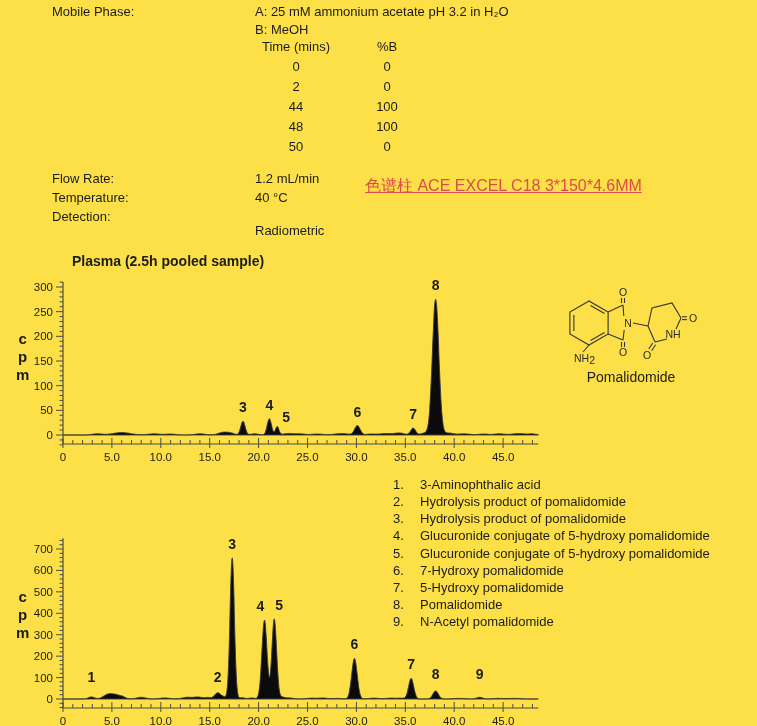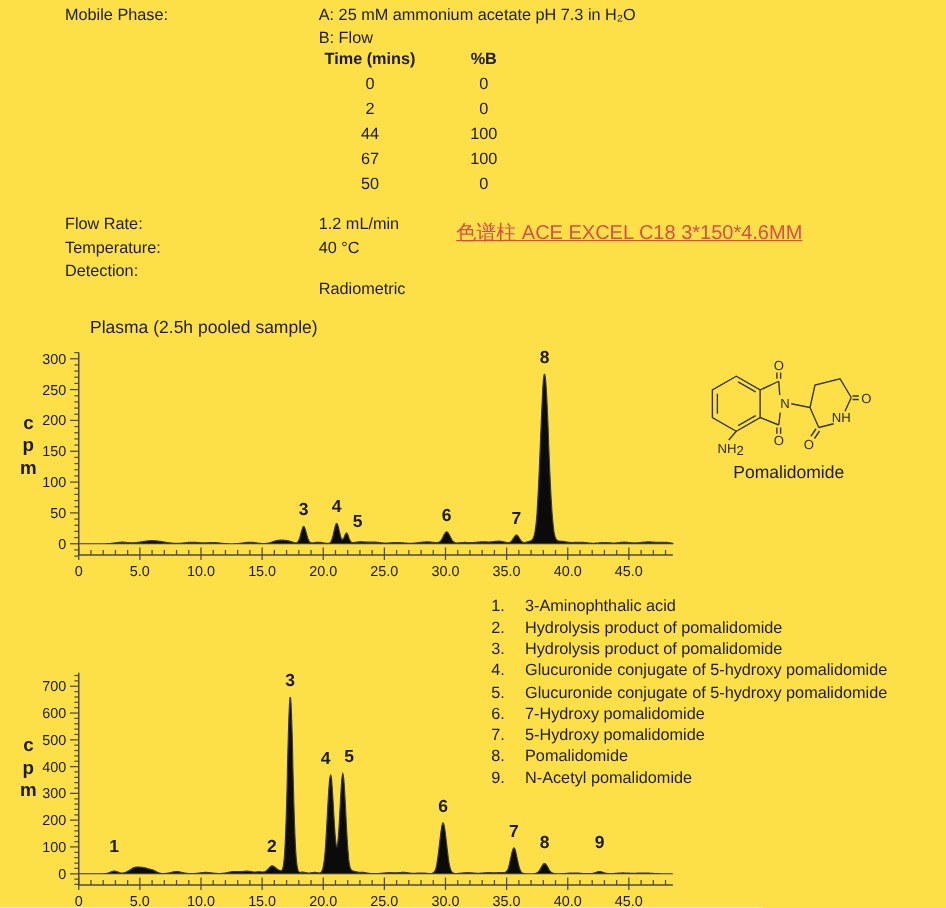--- a/index.html
+++ b/index.html
@@ -1,66 +1,66 @@
 <!DOCTYPE html>
 <html><head>
 <meta charset="utf-8">
 <style>
   html,body{margin:0;padding:0;background:#fff;}
   .page{position:relative;width:757px;height:726px;background:#fde047;overflow:hidden;
         font-family:"Liberation Sans","DejaVu Sans",sans-serif;color:#1c1c1c;}
   .abs{position:absolute;white-space:nowrap;}
   .t13{font-size:13px;line-height:16px;}
-  .bold{font-weight:bold;}
+  .bold{font-weight:normal;}
   .grad{position:absolute;left:246px;top:39px;font-size:13px;}
   .grad-row{display:flex;height:20px;align-items:flex-start;}
   .gcol1{width:100px;text-align:center;}
   .gcol2{width:82px;text-align:center;}
   .red-note{font-size:16px;letter-spacing:0px;text-decoration:underline;}
-  .chart-title{font-size:14px;font-weight:normal;}
+  .chart-title{font-size:14px;font-weight:bold;}
   .ylab{font-size:15px;font-weight:bold;line-height:18px;white-space:pre;text-align:center;}
   .struct-caption{font-size:14px;text-align:center;}
   .metlist{position:absolute;left:393px;top:477px;font-size:13px;}
   .met-item{display:flex;height:17.15px;align-items:flex-start;}
   .met-num{width:27px;}
   svg{position:absolute;overflow:visible;}
   svg text{font-family:"Liberation Sans","DejaVu Sans",sans-serif;fill:#1c1c1c;}
   svg text.tick{font-size:11.5px;}
   svg text.plabel{font-size:14px;font-weight:bold;}
   svg text.atom{font-size:10.5px;fill:#2a2a2a;}
 </style>
 </head>
 <body>
 
 <div class="page">
 
   <div class="abs t13" style="left:52px;top:4px">Mobile Phase:</div>
-  <div class="abs t13" style="left:255px;top:4px">A: 25 mM ammonium acetate pH 7.3 in H₂O</div>
-  <div class="abs t13" style="left:255px;top:22px">B: Flow</div>
+  <div class="abs t13" style="left:255px;top:4px">A: 25 mM ammonium acetate pH 3.2 in H₂O</div>
+  <div class="abs t13" style="left:255px;top:22px">B: MeOH</div>
 
   <div class="grad">
     <div class="grad-row bold">
       <span class="gcol1">Time (mins)</span>
       <span class="gcol2">%B</span>
     </div>
     <div id="gradient-rows">
         <div class="grad-row">
           <span class="gcol1">0</span>
           <span class="gcol2">0</span>
         </div>
         <div class="grad-row">
           <span class="gcol1">2</span>
           <span class="gcol2">0</span>
         </div>
         <div class="grad-row">
           <span class="gcol1">44</span>
           <span class="gcol2">100</span>
         </div>
         <div class="grad-row">
-          <span class="gcol1">67</span>
+          <span class="gcol1">48</span>
           <span class="gcol2">100</span>
         </div>
         <div class="grad-row">
           <span class="gcol1">50</span>
           <span class="gcol2">0</span>
         </div>
       </div>
   </div>
 
   <div class="abs t13" style="left:52px;top:171px">Flow Rate:</div>

